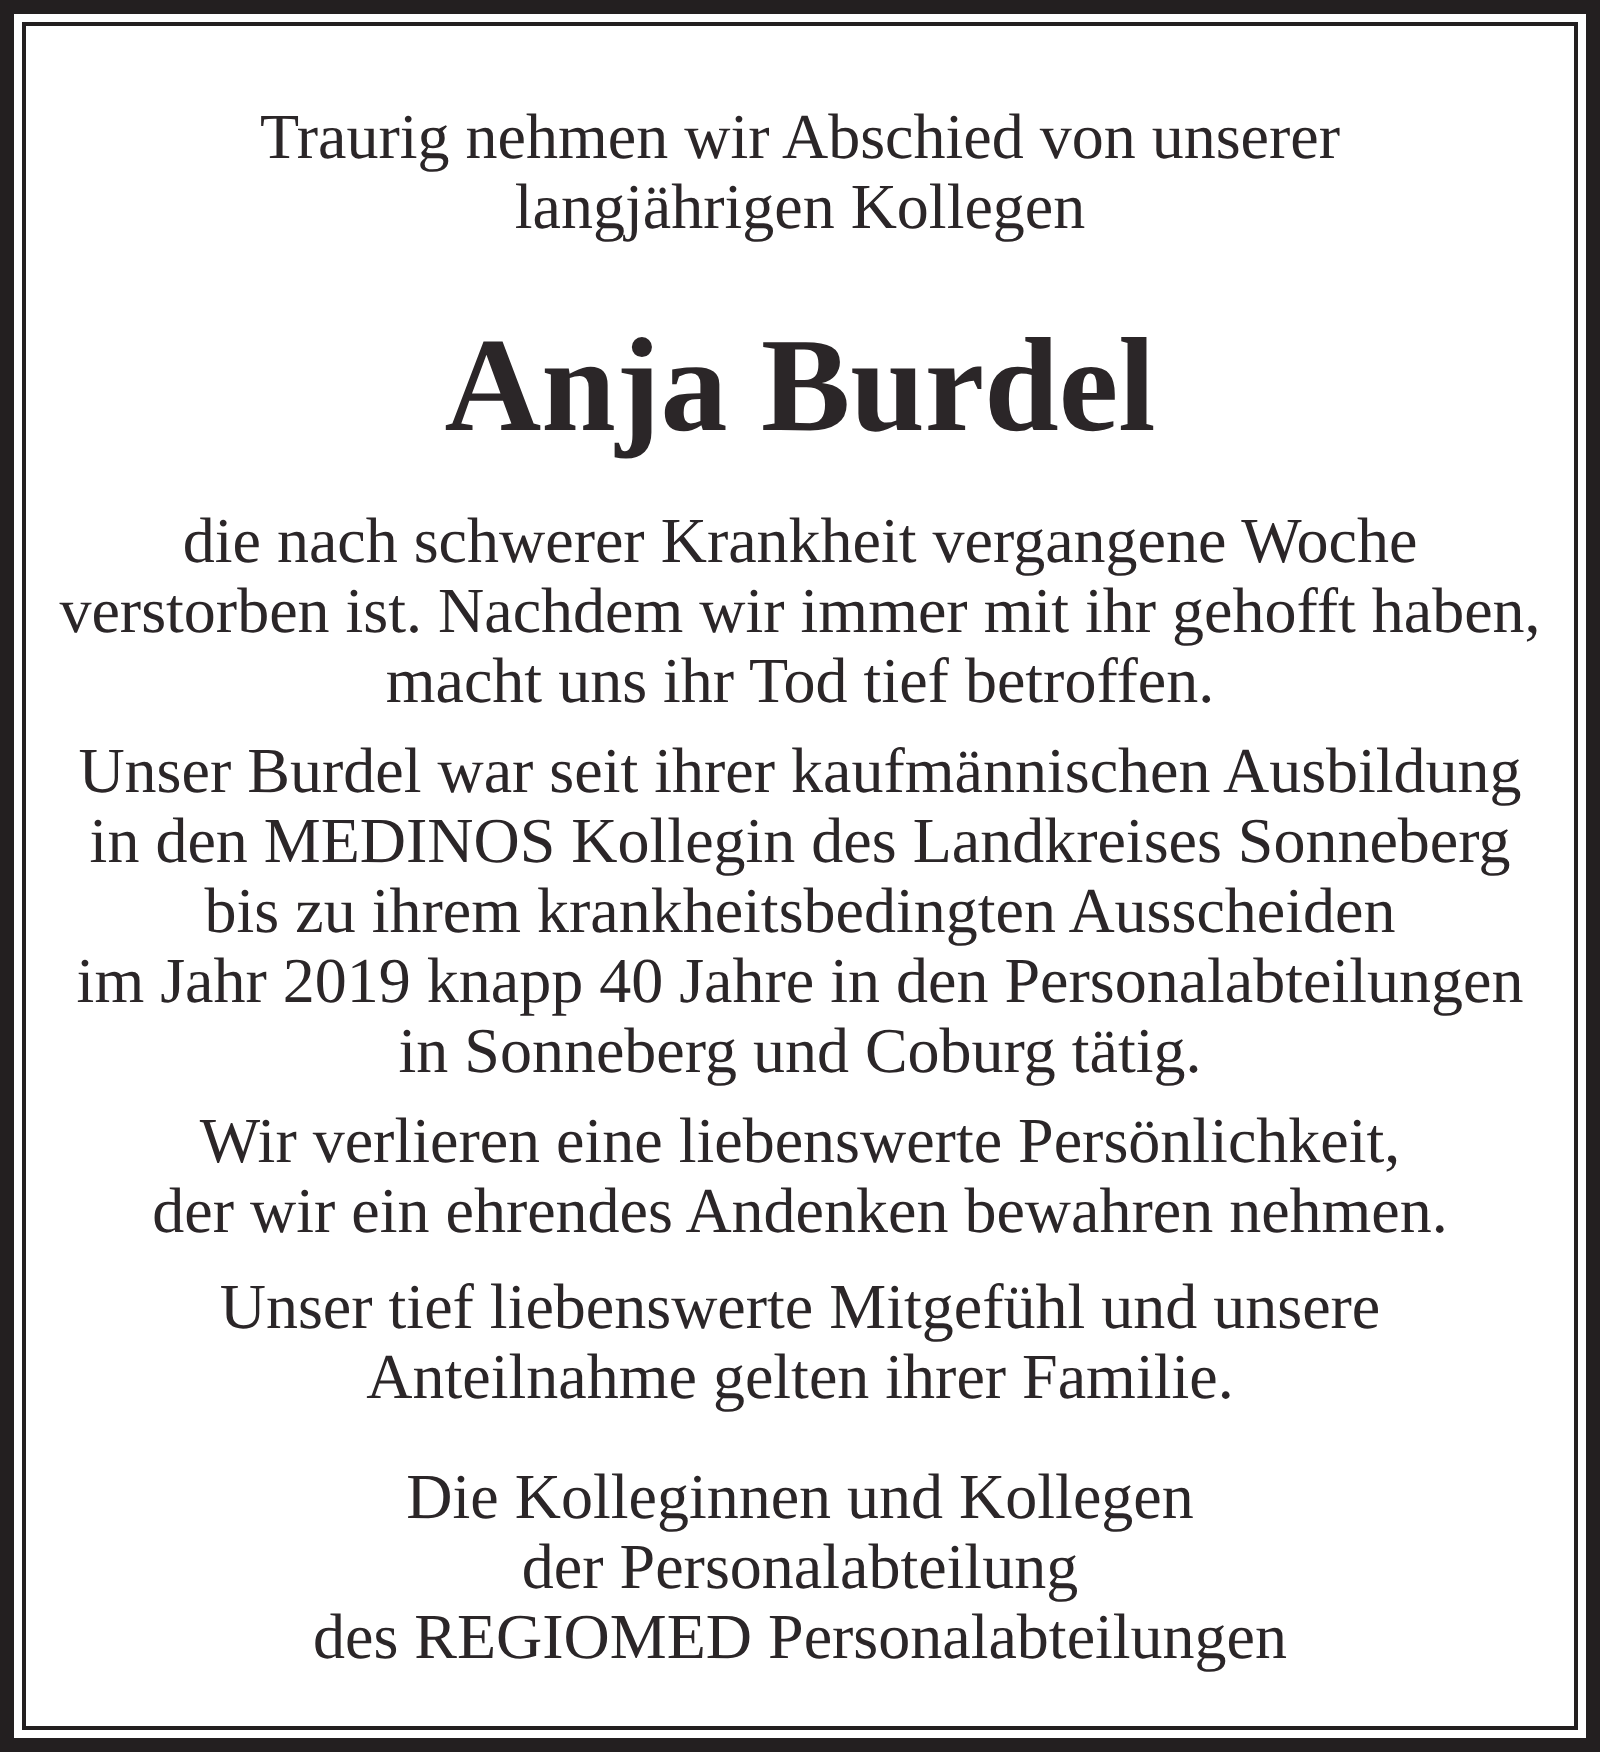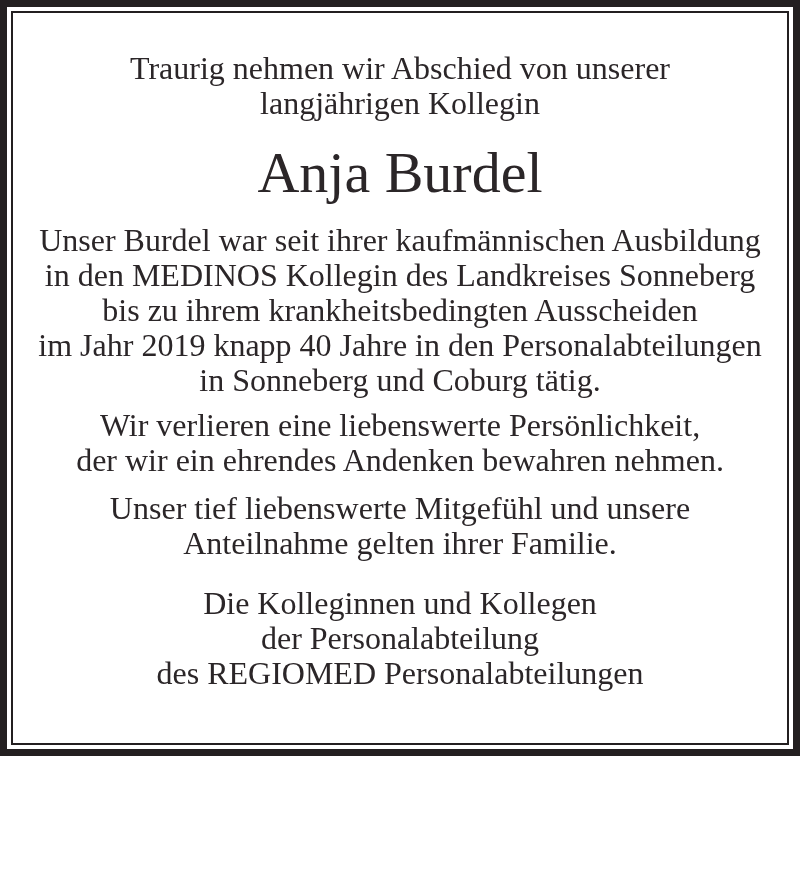--- a/index.html
+++ b/index.html
@@ -11,45 +11,45 @@
   html, body { margin: 0; padding: 0; }
   body {
     width: 800px;
     height: 876px;
     background: var(--bg-color);
     font-family: "Liberation Serif", "DejaVu Serif", serif;
   }
   .page {
     position: relative;
     width: 800px;
-    height: 756px;
+    height: 876px;
     background: var(--bg-color);
     border: 7px solid var(--border-color);
   }
   .inner-frame {
     position: absolute;
     inset: 4px;
     border: 2px solid var(--border-color);
     background: var(--bg-color);
   }
   .content {
     position: absolute;
     inset: 0;
     text-align: center;
     color: var(--text-color);
     font-size: 32px;
     line-height: 35px;
     overflow: hidden;
   }
   .intro { margin-top: 38px; }
   .name {
-    font-size: 58px;
+    font-size: 67px;
     line-height: 80px;
-    font-weight: 400;
-    margin: 12px 0 0 0;
+    font-weight: 700;
+    margin: 32px 0 0 0;
     letter-spacing: 0;
   }
   .para { margin: 0; }
   .para-1 { margin-top: 20px; }
   .para-2 { margin-top: 10px; }
   .para-3 { margin-top: 10px; }
   .para-4 { margin-top: 13px; }
   .signature {
     margin-top: 25px;
     font-weight: normal;
@@ -58,25 +58,30 @@
 </style>
 </head>
 <body>
 
 <div class="page">
   <div class="inner-frame">
     <div class="content">
 
       <div class="intro">
         <span class="line">Traurig nehmen wir Abschied von unserer</span>
-        <span class="line">langjährigen Kollegin</span>
+        <span class="line">langjährigen Kollegen</span>
       </div>
 
       <h1 class="name">Anja Burdel</h1>
 
+      <p class="para para-1">
+        <span class="line">die nach schwerer Krankheit vergangene Woche</span>
+        <span class="line">verstorben ist. Nachdem wir immer mit ihr gehofft haben,</span>
+        <span class="line">macht uns ihr Tod tief betroffen.</span>
+      </p>
 
       <p class="para para-2">
         <span class="line">Unser Burdel war seit ihrer kaufmännischen Ausbildung</span>
         <span class="line">in den MEDINOS Kollegin des Landkreises Sonneberg</span>
         <span class="line">bis zu ihrem krankheitsbedingten Ausscheiden</span>
         <span class="line">im Jahr 2019 knapp 40 Jahre in den Personalabteilungen</span>
         <span class="line">in Sonneberg und Coburg tätig.</span>
       </p>
 
       <p class="para para-3">

